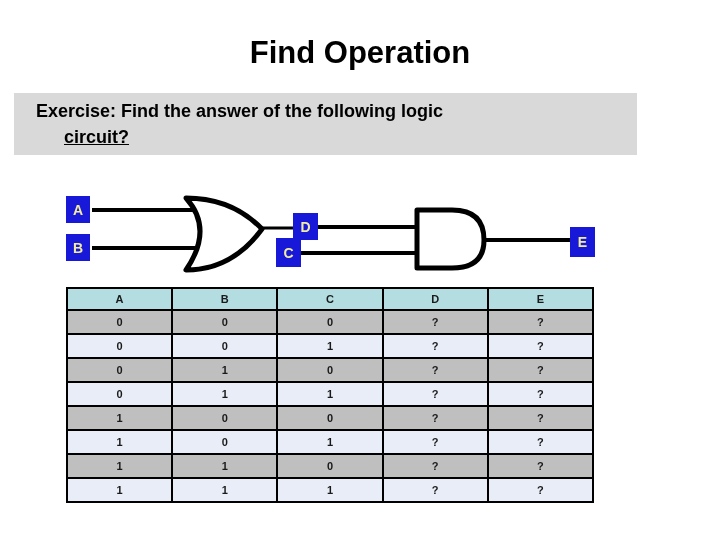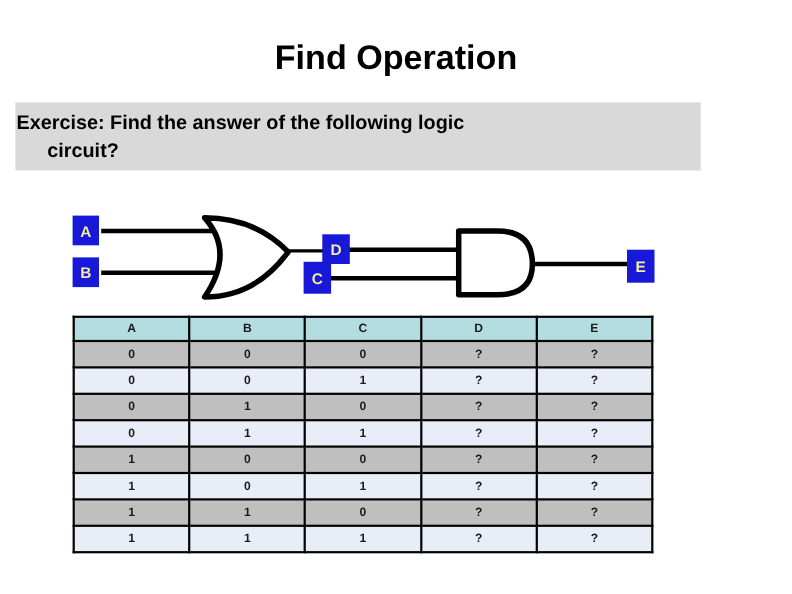--- a/index.html
+++ b/index.html
@@ -33,32 +33,33 @@
   .exercise-banner {
     position: absolute;
     left: 14px;
     top: 93px;
     width: 623px;
     height: 62px;
     background: #d9d9d9;
   }
   .exercise-text {
     position: absolute;
-    left: 1px;
+    left: 22px;
     top: 5px;
     width: 600px;
     font-size: 18px;
     font-weight: bold;
     color: #000000;
     line-height: 26px;
     text-indent: 0;
   }
   .exercise-text .cont {
     display: block;
     padding-left: 28px;
+    text-decoration: underline;
   }
 
   
   .circuit {
     position: absolute;
     left: 0;
     top: 180px;
     width: 720px;
     height: 105px;
   }

